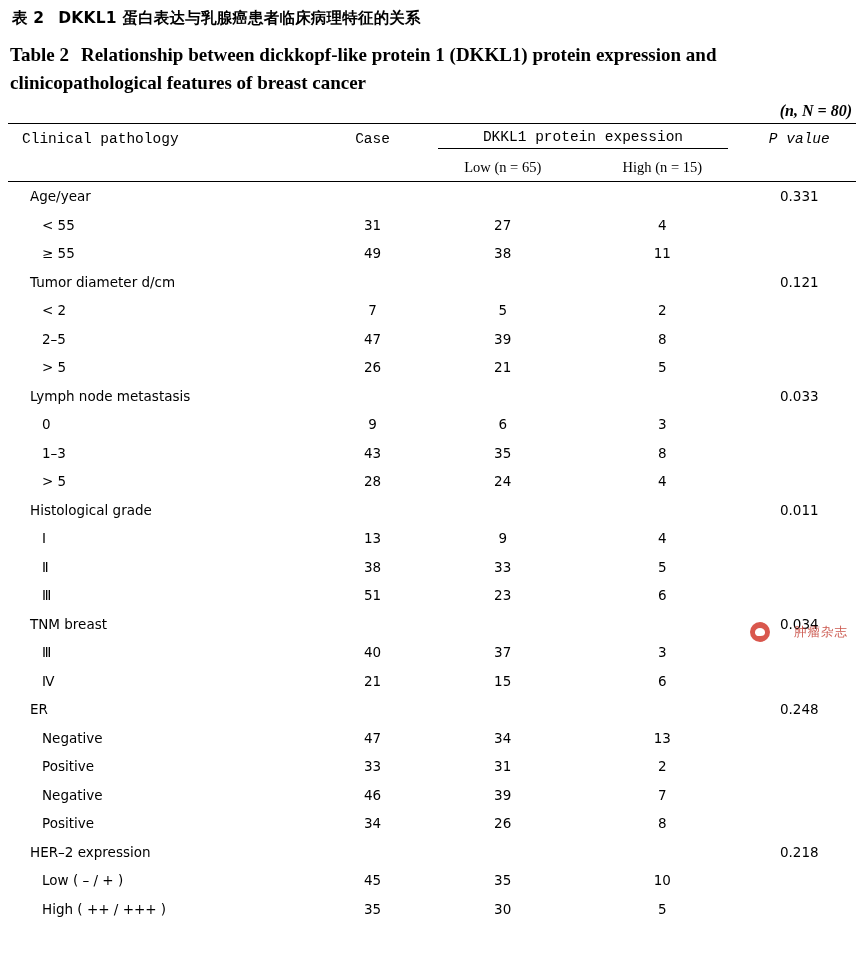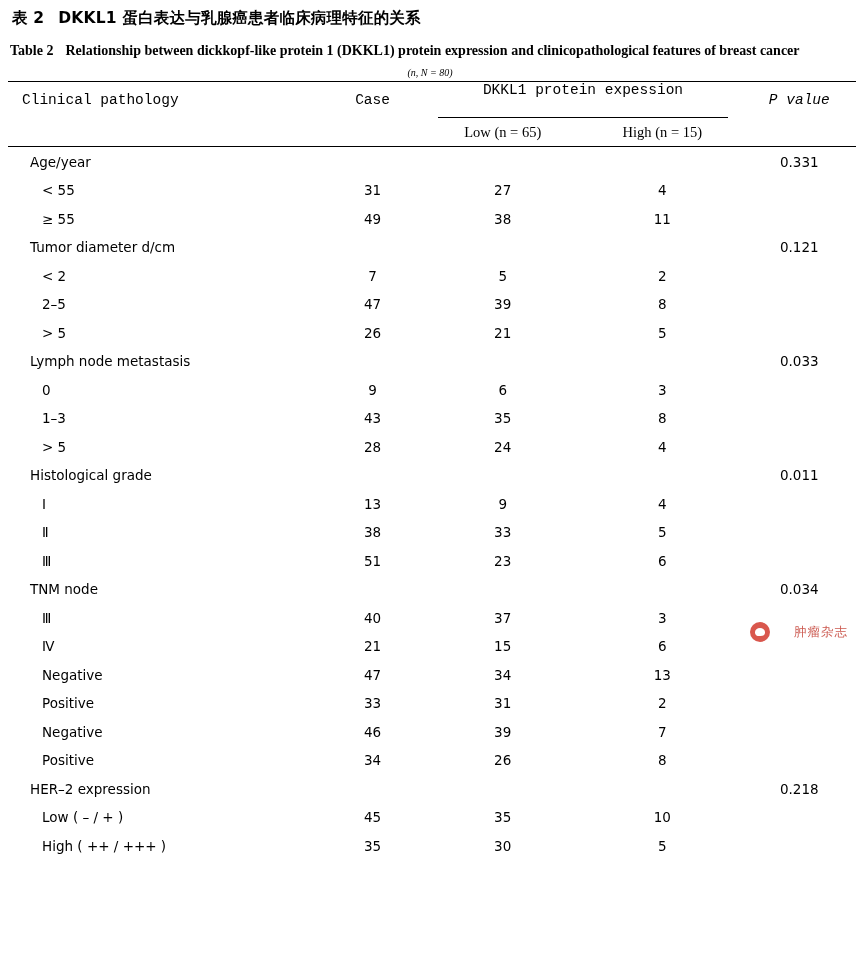--- a/index.html
+++ b/index.html
@@ -27,33 +27,34 @@
     font-size: 15.5px;
     font-weight: bold;
     padding: 8px 4px 10px 4px;
     letter-spacing: 0.2px;
   }
   .cn-title .lbl {
     margin-right: 14px;
   }
   .en-title {
     font-family: "Liberation Serif", serif;
-    font-size: 14px;
+    font-size: 19px;
     font-weight: bold;
     line-height: 1.45;
     padding: 2px 2px 4px 2px;
   }
   .en-title .lbl {
     margin-right: 12px;
   }
   .n-note {
-    text-align: center;
-    font-size: 10px;
+    text-align: right;
+    font-size: 16px;
     font-family: "Liberation Serif", serif;
     padding: 2px 4px 3px 0;
+    font-weight: bold;
   }
   table.tbl {
     width: 100%;
     border-collapse: collapse;
     font-family: "DejaVu Sans", sans-serif;
     font-size: 13.5px;
   }
   table.tbl td, table.tbl th {
     padding: 0;
     font-weight: normal;
@@ -76,21 +77,21 @@
     padding-left: 14px;
   }
   .hdr2 td {
     height: 28px;
     text-align: center;
     font-family: "Liberation Serif", serif;
     font-size: 14.5px;
   }
   .span-line {
     display: inline-block;
-    padding-bottom: 19px;
+    padding-bottom: 3px;
     border-bottom: 1.1px solid #000;
     width: 290px;
   }
   .datarow td {
     height: 28.5px;
     font-size: 13.5px;
   }
   .c-label {
     text-align: left;
     width: 300px;
@@ -265,41 +266,48 @@
         <td class="c-p"></td>
       </tr>
       <tr class="datarow">
         <td class="c-label sub">Ⅲ</td>
         <td class="c-case">51</td>
         <td class="c-low">23</td>
         <td class="c-high">6</td>
         <td class="c-p"></td>
       </tr>
       <tr class="datarow">
-        <td class="c-label grp">TNM node</td>
+        <td class="c-label grp">TNM breast</td>
         <td class="c-case"></td>
         <td class="c-low"></td>
         <td class="c-high"></td>
         <td class="c-p">0.034</td>
       </tr>
       <tr class="datarow">
         <td class="c-label sub">Ⅲ</td>
         <td class="c-case">40</td>
         <td class="c-low">37</td>
         <td class="c-high">3</td>
         <td class="c-p"></td>
       </tr>
       <tr class="datarow">
         <td class="c-label sub">Ⅳ</td>
         <td class="c-case">21</td>
         <td class="c-low">15</td>
         <td class="c-high">6</td>
         <td class="c-p"></td>
       </tr>
       <tr class="datarow">
+        <td class="c-label grp">ER</td>
+        <td class="c-case"></td>
+        <td class="c-low"></td>
+        <td class="c-high"></td>
+        <td class="c-p">0.248</td>
+      </tr>
+      <tr class="datarow">
         <td class="c-label sub">Negative</td>
         <td class="c-case">47</td>
         <td class="c-low">34</td>
         <td class="c-high">13</td>
         <td class="c-p"></td>
       </tr>
       <tr class="datarow">
         <td class="c-label sub">Positive</td>
         <td class="c-case">33</td>
         <td class="c-low">31</td>

